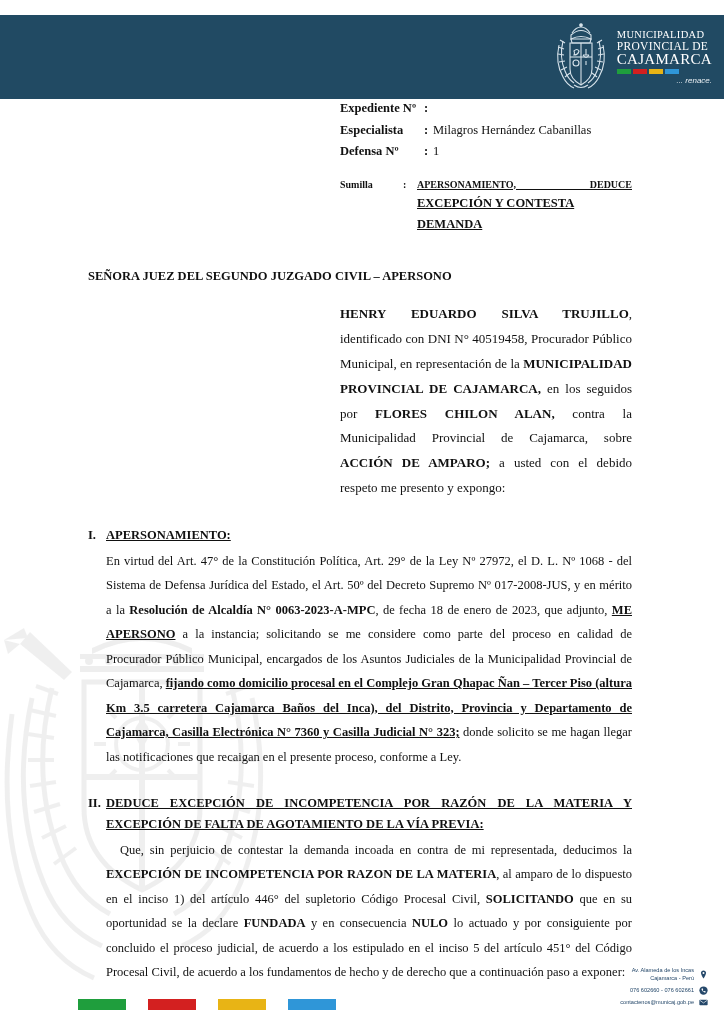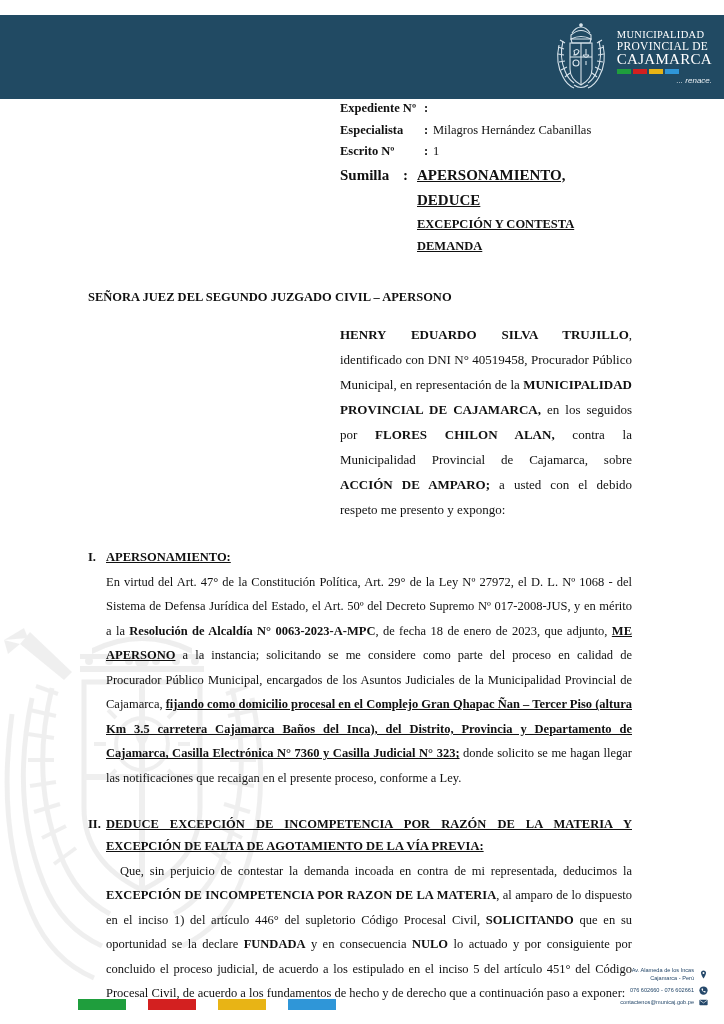--- a/index.html
+++ b/index.html
@@ -113,22 +113,23 @@
   .field-label {
     font-weight: bold;
     width: 84px;
     flex: none;
   }
   .field-sep { font-weight: bold; width: 9px; flex: none; }
   .field-value { font-weight: normal; }
   .field-value.b { font-weight: bold; }
   .sumilla-row {
     display: flex;
-    font-size: 15px;
+    font-size: 10px;
     line-height: 1.72;
+    margin-top: 13px;
   }
   .sumilla-label { font-weight: bold; width: 63px; flex: none; }
   .sumilla-colon { font-weight: bold; width: 14px; flex: none; }
   .sumilla-body {
     font-weight: bold;
     text-decoration: underline;
     text-align: justify;
     text-align-last: justify;
     flex: 1;
   }
@@ -314,21 +315,21 @@
       <div class="field-row">
         <span class="field-label">Expediente Nº</span>
         <span class="field-sep">:</span>
       </div>
       <div class="field-row">
         <span class="field-label">Especialista</span>
         <span class="field-sep">:</span>
         <span class="field-value">Milagros Hernández Cabanillas</span>
       </div>
       <div class="field-row">
-        <span class="field-label">Escrito Nº</span>
+        <span class="field-label">Defensa Nº</span>
         <span class="field-sep">:</span>
         <span class="field-value">1</span>
       </div>
       <div class="sumilla-row">
         <span class="sumilla-label">Sumilla</span>
         <span class="sumilla-colon">:</span>
         <span class="sumilla-body">APERSONAMIENTO, DEDUCE</span>
       </div>
       <div class="sumilla-cont">EXCEPCIÓN Y CONTESTA DEMANDA</div>
     </div>

